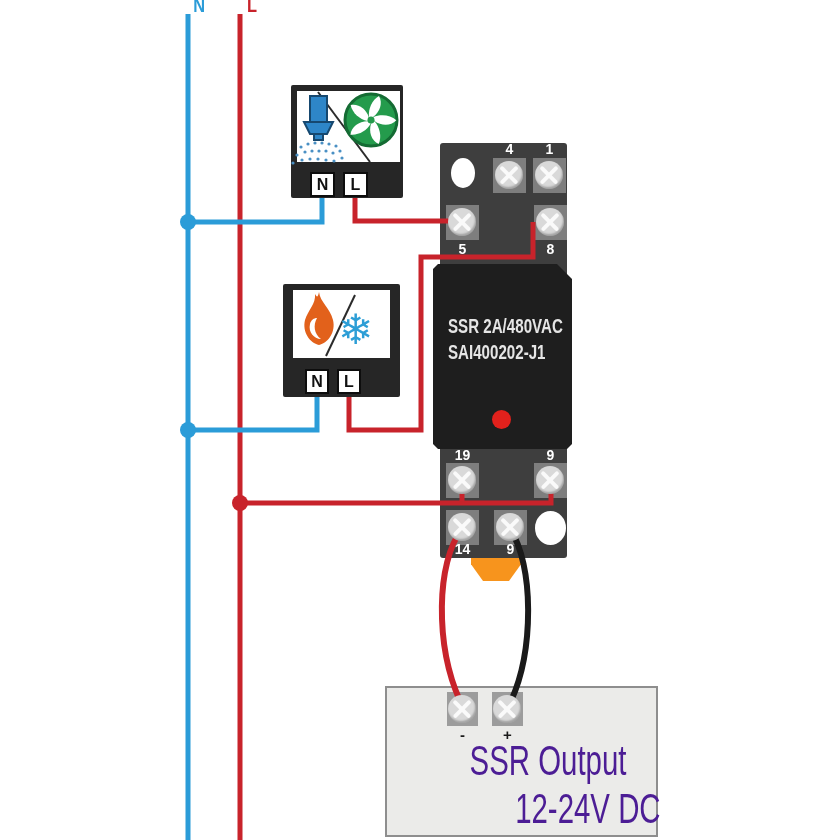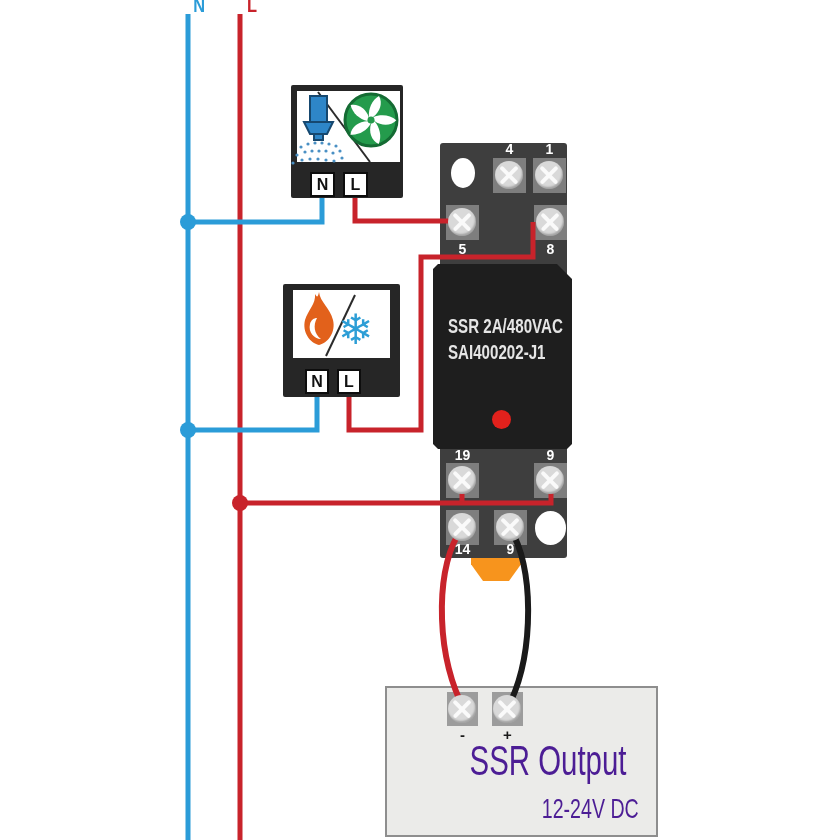--- a/index.html
+++ b/index.html
@@ -73,21 +73,21 @@
     <div class="relay-text">
       <span class="cond-l">SSR 2A/480VAC</span><br>
       <span class="cond-l">SAI400202-J1</span>
     </div>
     <div class="led"></div>
   </div>
 
   <div class="abs outbox">
     <div class="out-title" style="top:54px;font-size:42px;line-height:38px;">
       <span class="cond-c">SSR Output</span></div>
-    <div class="out-title" style="top:102px;font-size:28px;line-height:38px;">
+    <div class="out-title" style="top:102px;font-size:42px;line-height:38px;margin-left:32px;">
       <span class="cond-c">12-24V DC</span></div>
   </div>
   <div class="abs outpad" style="left:447px;top:692px;"></div>
   <div class="abs outpad" style="left:492px;top:692px;"></div>
 
   <svg class="wires" width="840" height="840">
 
     <line x1="188" y1="14" x2="188" y2="840" stroke="#2B9CD8" stroke-width="5"></line>
     <line x1="240" y1="14" x2="240" y2="840" stroke="#C8232B" stroke-width="5"></line>
 

